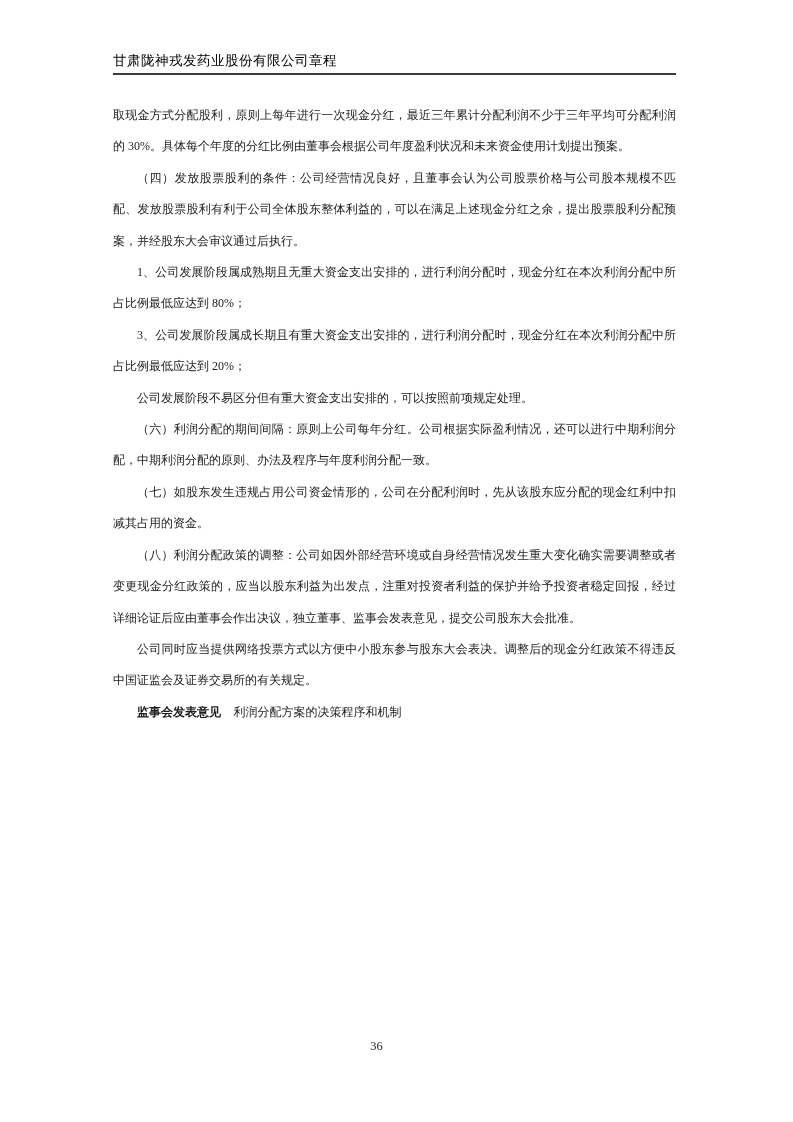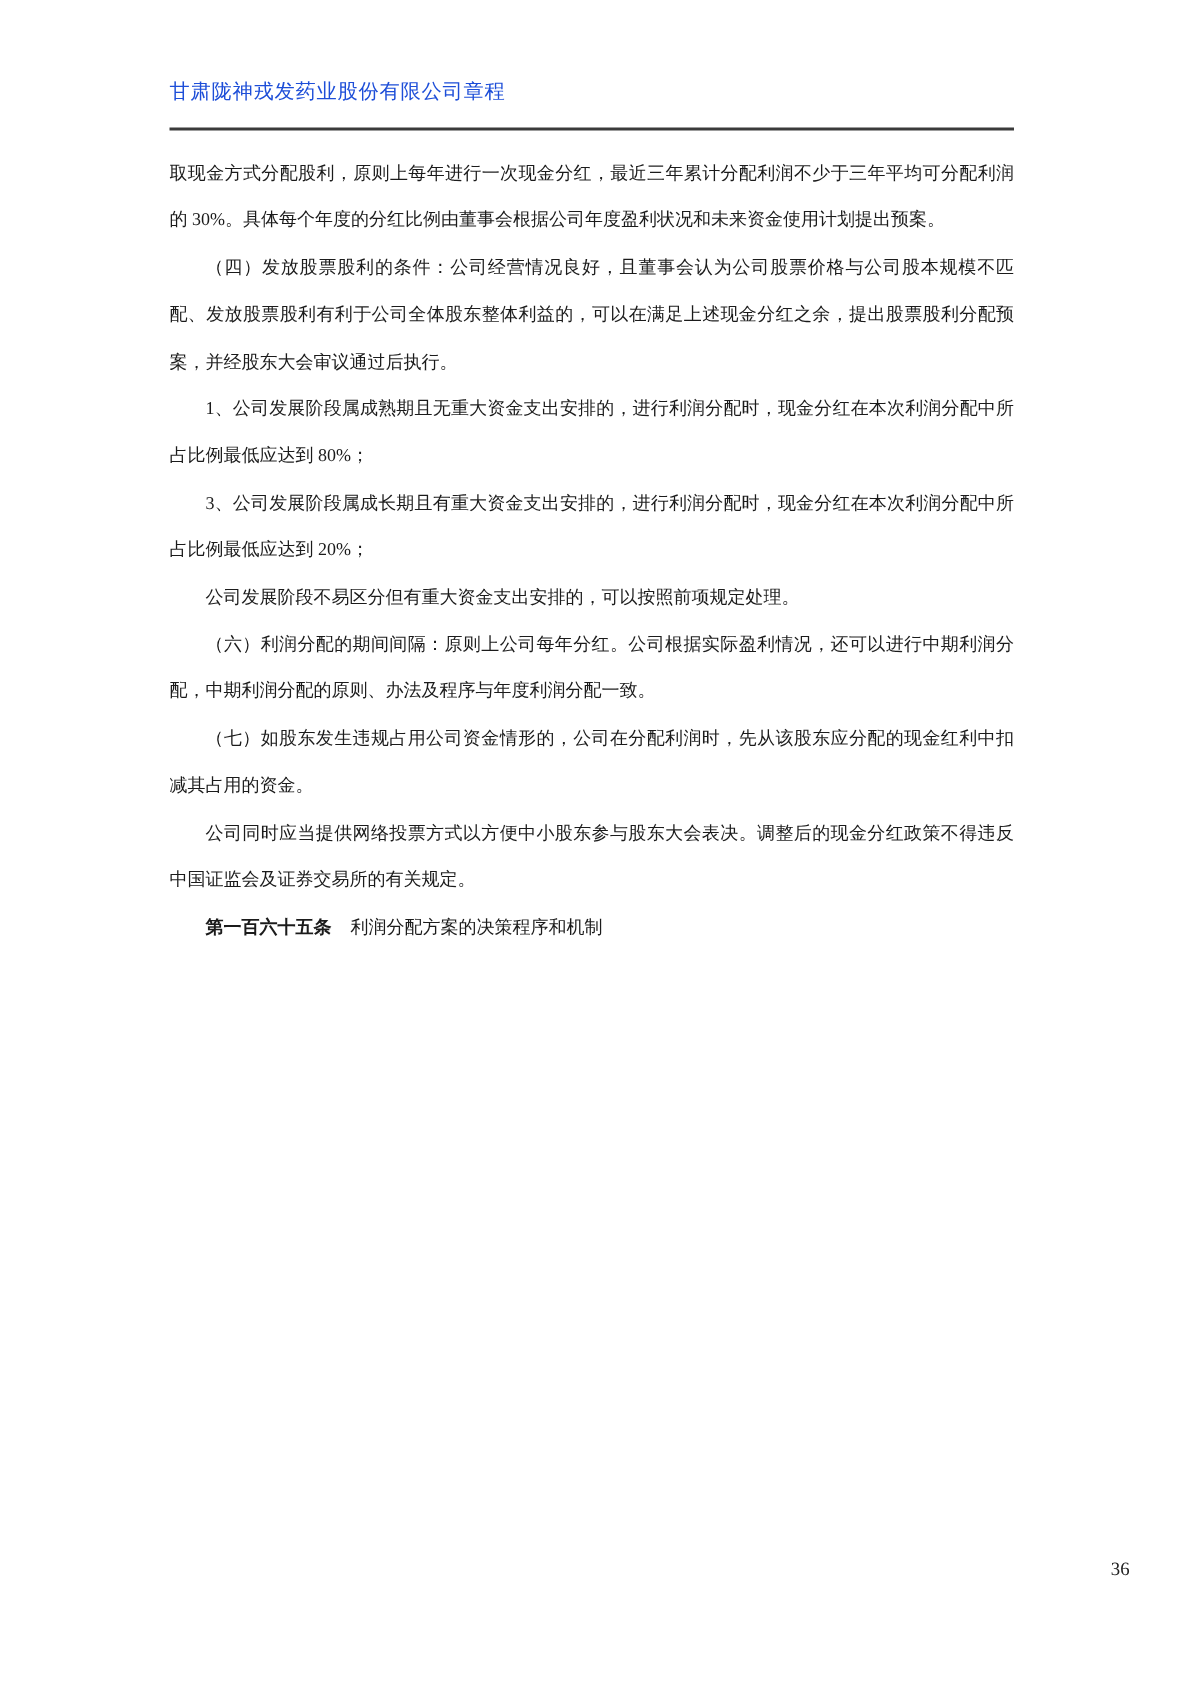--- a/index.html
+++ b/index.html
@@ -17,23 +17,23 @@
     color: #1b1b1b;
   }
   .page-header {
     position: absolute;
     left: 113px;
     width: 563px;
     top: 52px;
     font-size: 13.5px;
     line-height: 17px;
     letter-spacing: 0.5px;
-    color: #1d4ed8;
+    color: #000000;
     border-bottom: 2px solid #3b3b3b;
-    padding-bottom: 16px;
+    padding-bottom: 4px;
   }
   .doc-body {
     position: absolute;
     left: 113px;
     width: 563px;
     top: 100px;
     font-size: 12px;
     line-height: 31.4px;
     text-align: justify;
   }
@@ -47,21 +47,21 @@
   }
   .article-heading .article-number {
     font-weight: 700;
     margin-right: 1.05em;
   }
   .page-footer {
     position: absolute;
     left: 0;
     width: 753px;
     top: 1039px;
-    text-align: right;
+    text-align: center;
     font-size: 12.5px;
     color: #222222;
   }
 </style>
 </head>
 <body>
 
 <div class="page">
 
   <div class="page-header">
@@ -69,23 +69,24 @@
   </div>
 
   <div class="doc-body">
     <p class="para flush">取现金方式分配股利，原则上每年进行一次现金分红，最近三年累计分配利润不少于三年平均可分配利润的 30%。具体每个年度的分红比例由董事会根据公司年度盈利状况和未来资金使用计划提出预案。</p>
     <p class="para">（四）发放股票股利的条件：公司经营情况良好，且董事会认为公司股票价格与公司股本规模不匹配、发放股票股利有利于公司全体股东整体利益的，可以在满足上述现金分红之余，提出股票股利分配预案，并经股东大会审议通过后执行。</p>
     <p class="para">1、公司发展阶段属成熟期且无重大资金支出安排的，进行利润分配时，现金分红在本次利润分配中所占比例最低应达到 80%；</p>
     <p class="para">3、公司发展阶段属成长期且有重大资金支出安排的，进行利润分配时，现金分红在本次利润分配中所占比例最低应达到 20%；</p>
     <p class="para">公司发展阶段不易区分但有重大资金支出安排的，可以按照前项规定处理。</p>
     <p class="para">（六）利润分配的期间间隔：原则上公司每年分红。公司根据实际盈利情况，还可以进行中期利润分配，中期利润分配的原则、办法及程序与年度利润分配一致。</p>
     <p class="para">（七）如股东发生违规占用公司资金情形的，公司在分配利润时，先从该股东应分配的现金红利中扣减其占用的资金。</p>
+    <p class="para">（八）利润分配政策的调整：公司如因外部经营环境或自身经营情况发生重大变化确实需要调整或者变更现金分红政策的，应当以股东利益为出发点，注重对投资者利益的保护并给予投资者稳定回报，经过详细论证后应由董事会作出决议，独立董事、监事会发表意见，提交公司股东大会批准。</p>
     <p class="para">公司同时应当提供网络投票方式以方便中小股东参与股东大会表决。调整后的现金分红政策不得违反中国证监会及证券交易所的有关规定。</p>
     <p class="para article-heading">
-      <span class="article-number">第一百六十五条</span><span>利润分配方案的决策程序和机制</span>
+      <span class="article-number">监事会发表意见</span><span>利润分配方案的决策程序和机制</span>
     </p>
   </div>
 
   <div class="page-footer">
     <span>36</span>
   </div>
 
 </div>
 
 </body></html>

